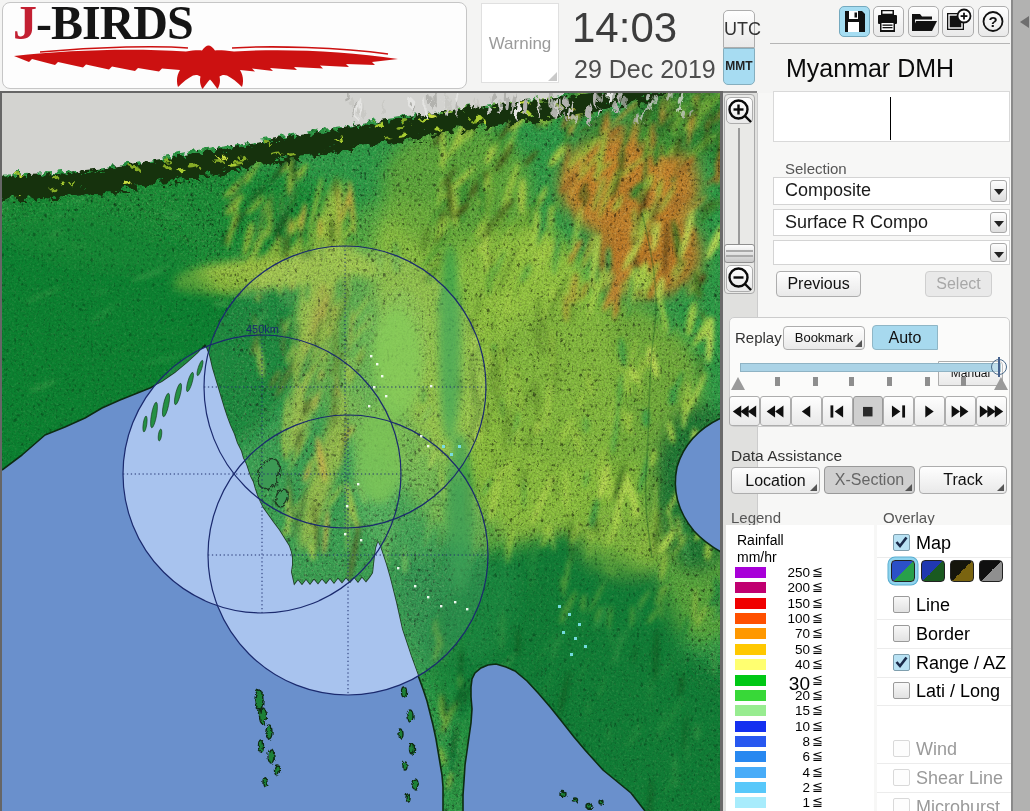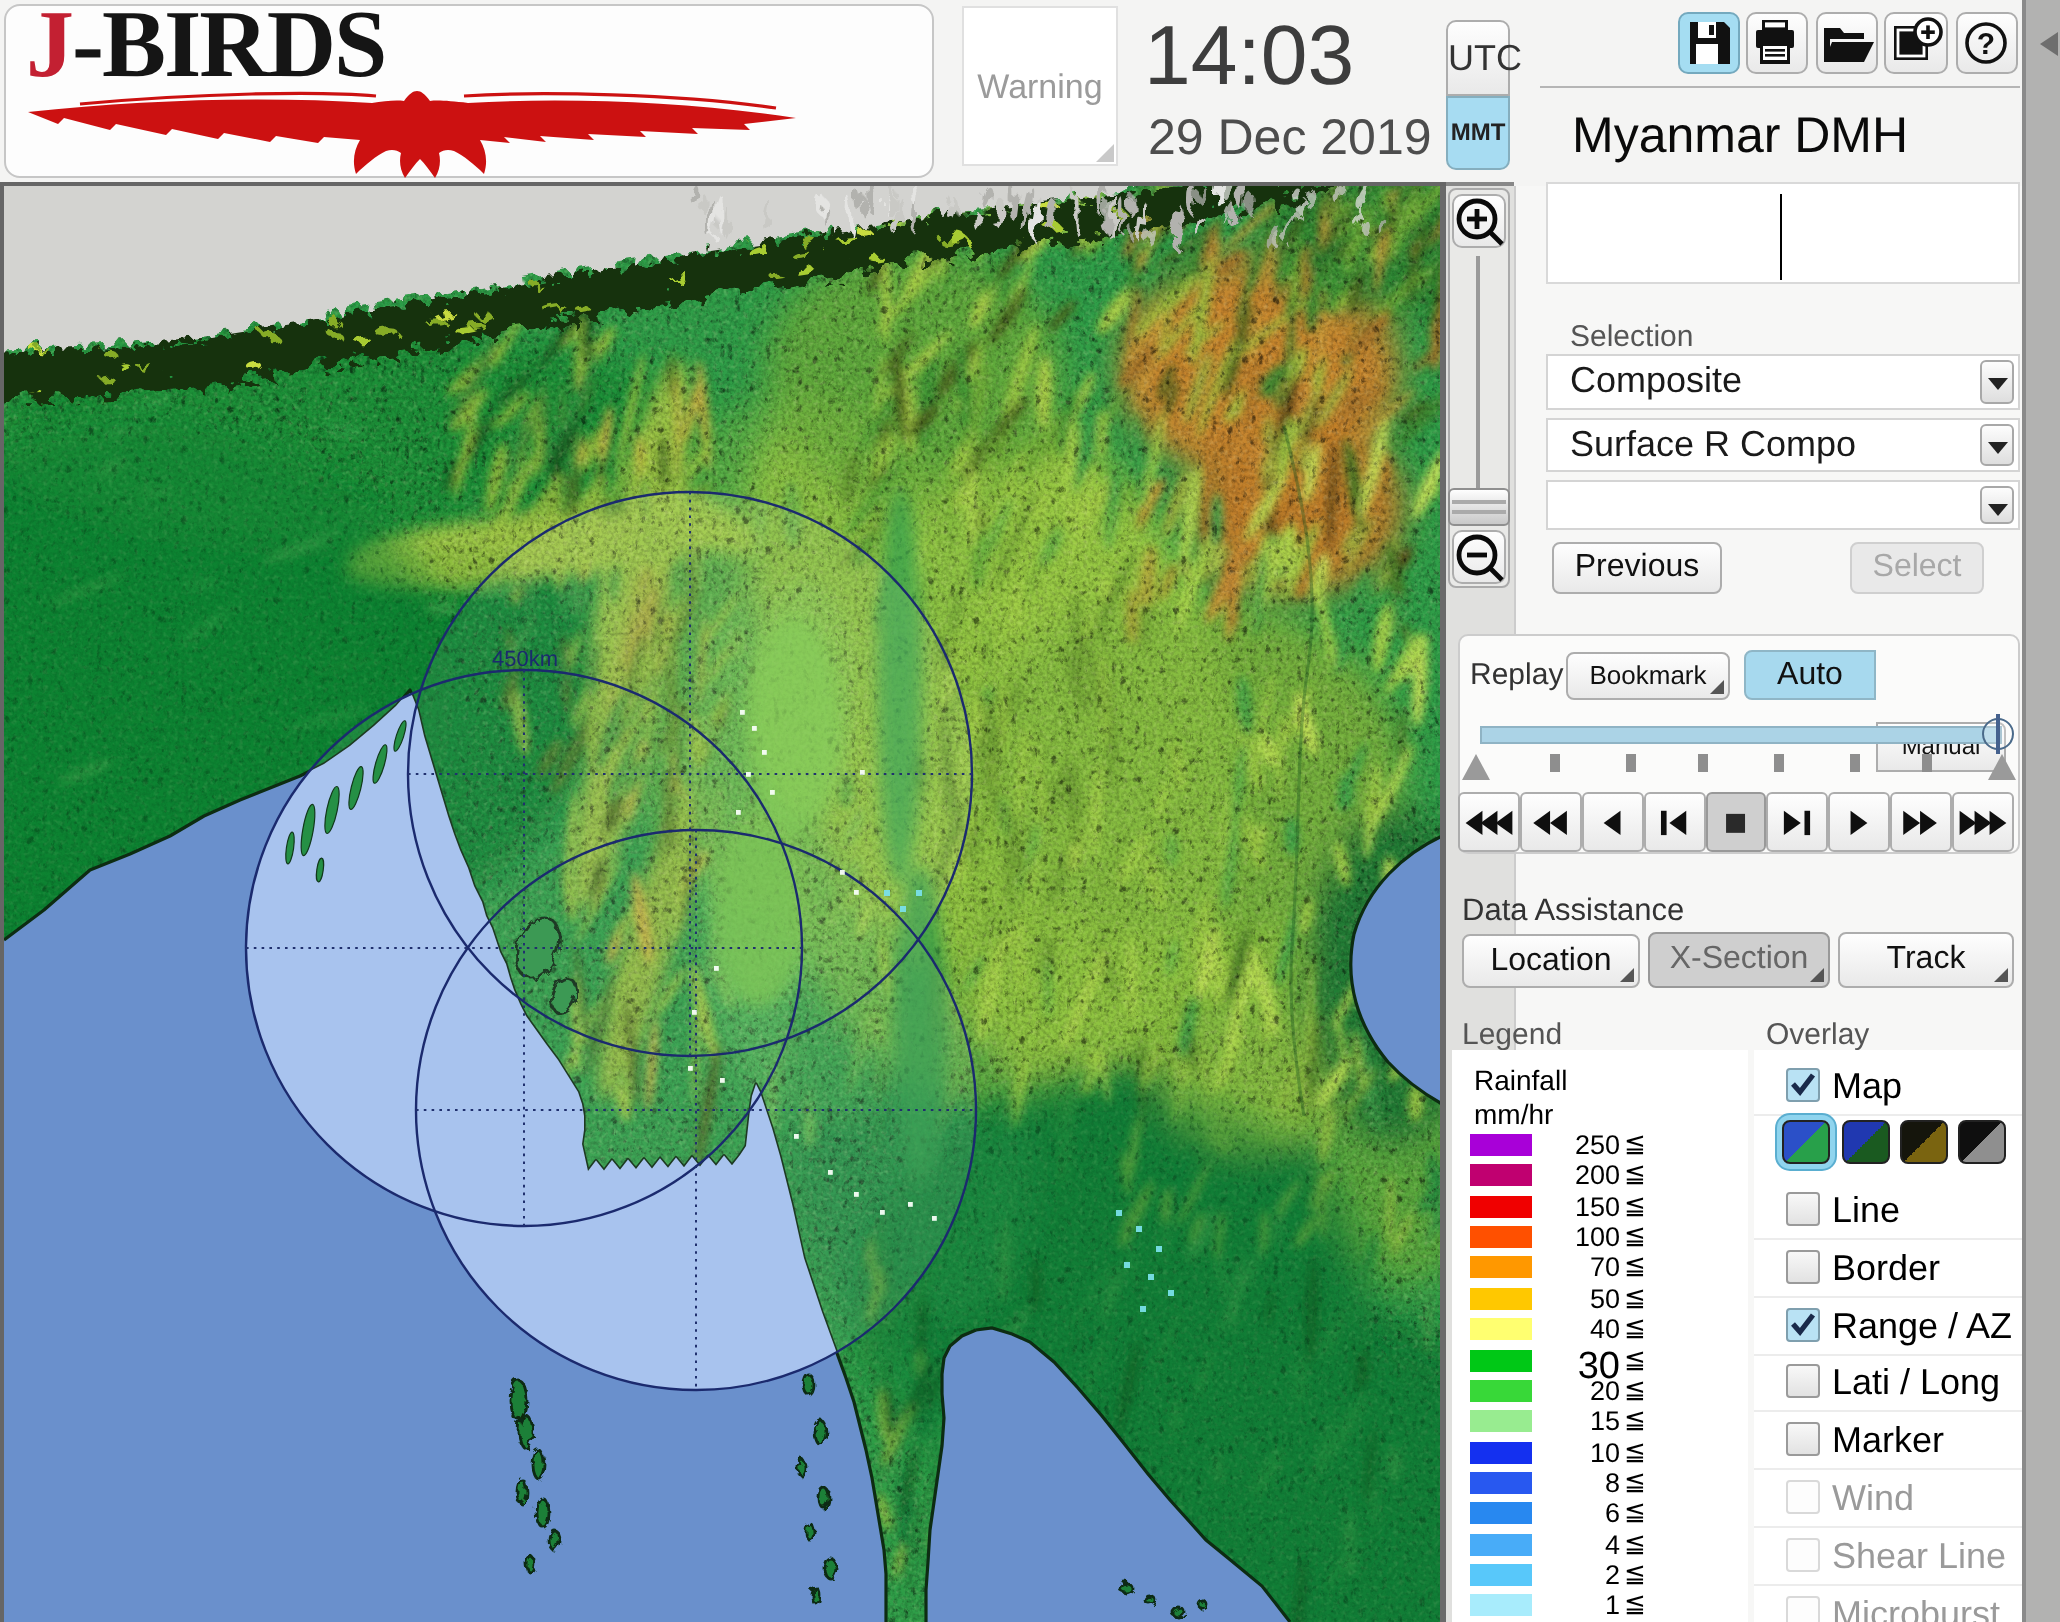--- a/index.html
+++ b/index.html
@@ -1451,24 +1451,20 @@
       <div class="ovlabel" style="color:#000;">Range / AZ</div>
     </div>
   <div class="ovrow" style="top:621px;border-bottom:1px solid #ececec;">
       <div class="cb"></div>
       <div class="ovlabel" style="color:#000;">Border</div>
     </div>
   <div class="ovrow" style="top:678px;border-bottom:1px solid #ececec;">
       <div class="cb"></div>
       <div class="ovlabel" style="color:#000;">Lati / Long</div>
     </div>
-  <div class="ovrow" style="top:707px;border-bottom:1px solid #ececec;">
-      <div class="cb"></div>
-      <div class="ovlabel" style="color:#000;">Marker</div>
-    </div>
   <div class="ovrow" style="top:736px;border-bottom:1px solid #ececec;">
       <div class="cb cb-dis"></div>
       <div class="ovlabel" style="color:#9a9a9a;">Wind</div>
     </div>
   <div class="ovrow" style="top:765px;border-bottom:1px solid #ececec;">
       <div class="cb cb-dis"></div>
       <div class="ovlabel" style="color:#9a9a9a;">Shear Line</div>
     </div>
   <div class="ovrow" style="top:794px;border-bottom:1px solid #ececec;">
       <div class="cb cb-dis"></div>

